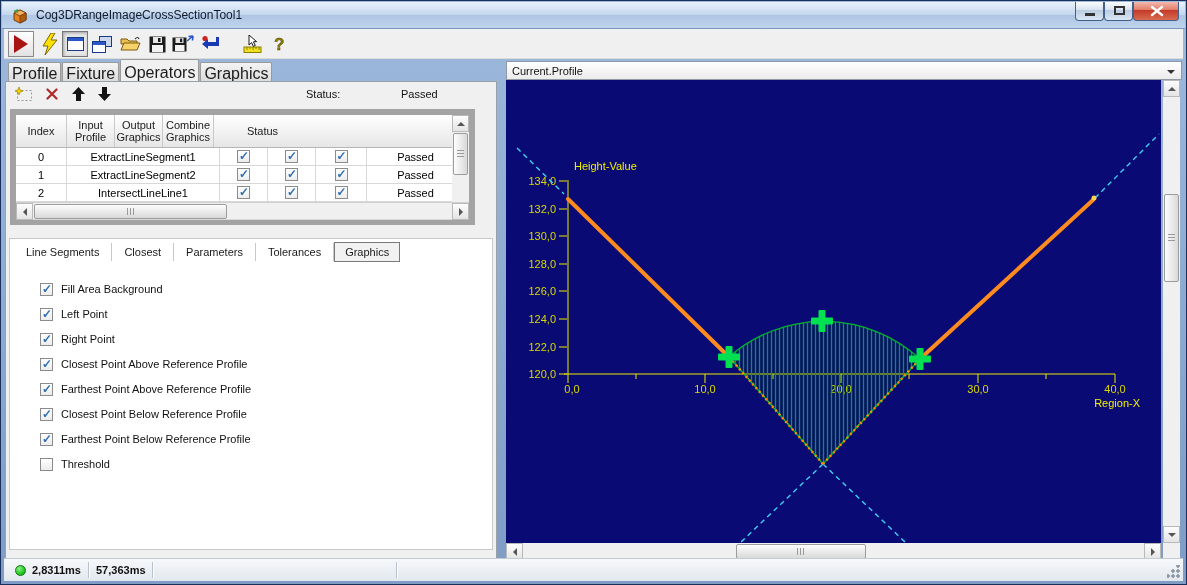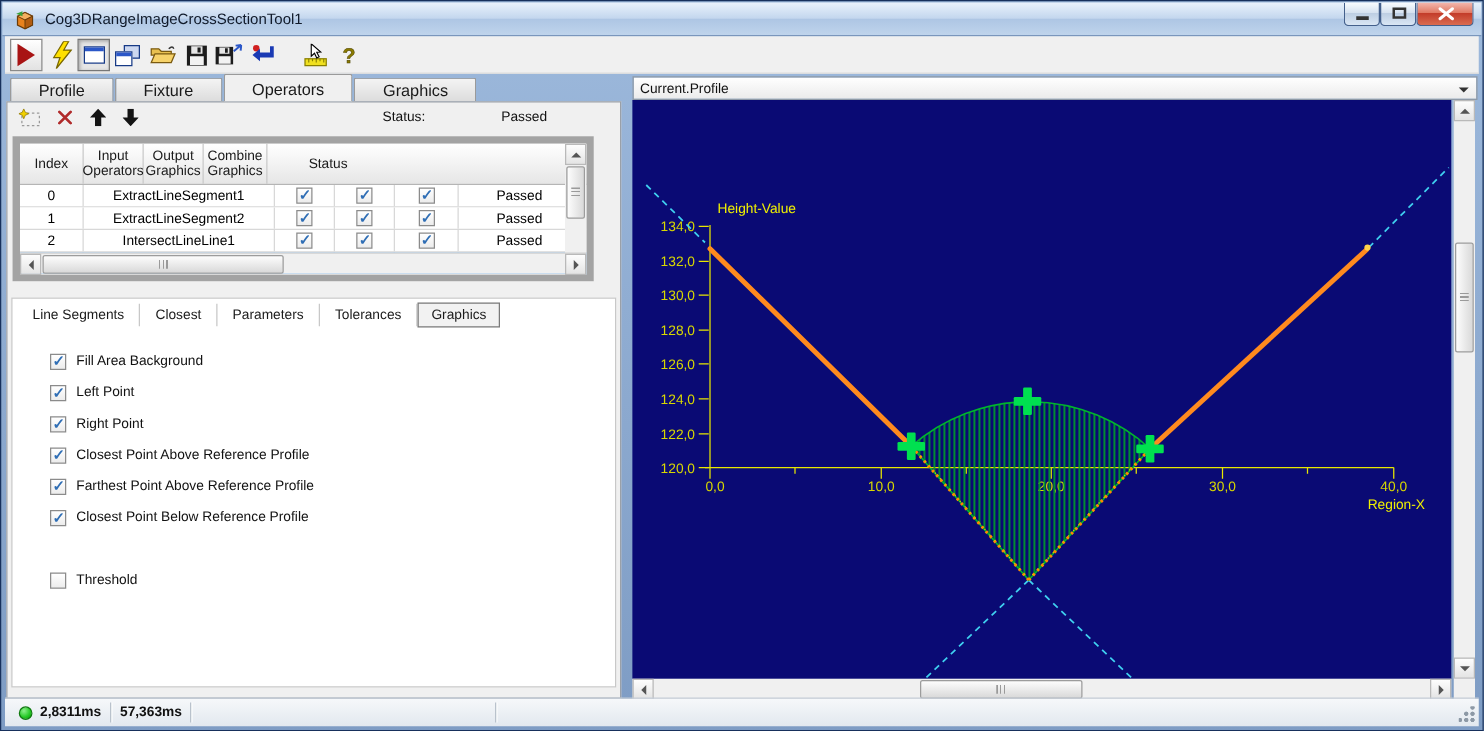--- a/index.html
+++ b/index.html
@@ -29,21 +29,21 @@
   .run-tri { width:0; height:0; border-left:14px solid #a81414; border-top:9px solid transparent; border-bottom:9px solid transparent; }
   .miniwin { width:17px; height:14px; border:1px solid #173a86; background:#fff; position:relative; }
   .miniwin::before { content:""; position:absolute; left:0; top:0; right:0; height:3px; background:#2b57c8; }
   .miniwin2 { position:relative; width:20px; height:17px; }
   .miniwin2 .b { position:absolute; right:0; top:0; width:13px; height:11px; border:1px solid #173a86; background:#cdd8f0; }
   .miniwin2 .f { position:absolute; left:0; bottom:0; width:14px; height:12px; border:1px solid #173a86; background:#fff; }
   .miniwin2 .f::before { content:""; position:absolute; left:0; top:0; right:0; height:3px; background:#2b57c8; }
 
   
   .tabstrip { position:absolute; left:7px; top:60px; height:20px; display:flex; align-items:flex-end; }
-  .tab { height:19px; padding:2px 22px 0; font-size:13px; color:#1a1a1a; border:1px solid #9a9a9a; border-bottom:none;
+  .tab { height:19px; padding:2px 3px 0; font-size:16px; color:#1a1a1a; border:1px solid #9a9a9a; border-bottom:none;
     background:linear-gradient(#f4f4f4,#dcdcdc); border-radius:2px 2px 0 0; margin-right:1px; }
   .tab.active { height:22px; margin-top:-3px; background:#f0f0f0; position:relative; z-index:3; padding-top:4px; }
 
   
   .left-panel { position:absolute; left:4px; top:80px; width:492px; height:478px; background:#f0f0f0;
     border:1px solid #9aa0a8; }
   .op-toolbar { position:absolute; left:0; top:0; right:0; height:24px; }
   .mini { position:absolute; top:3px; width:20px; height:18px; display:flex; align-items:center; justify-content:center; }
   .status-label { position:absolute; left:300px; top:6px; font-size:11px; color:#111; }
   .status-value { position:absolute; left:395px; top:6px; font-size:11px; color:#111; }
@@ -237,21 +237,21 @@
           <path d="M6.5 14 L0 7 H4 V0 H9 V7 H13 Z" fill="#141414"></path>
         </svg>
       </div>
       <span class="status-label">Status:</span>
       <span class="status-value">Passed</span>
     </div>
 
     <div class="grid">
       <div class="grid-header">
         <div class="gh c-index">Index</div>
-        <div class="gh c-chk">Input Operators</div>
+        <div class="gh c-chk">Input Profile</div>
         <div class="gh c-chk">Output Graphics</div>
         <div class="gh c-comb">Combine Graphics</div>
         <div class="gh c-status" style="border-right:none">Status</div>
       </div>
 
       <div class="grid-row">
         <div class="gc c-index">0</div>
         <div class="gc c-name">ExtractLineSegment1</div>
         <div class="gc c-chk">
             <span class="checkbox checked"></span>
@@ -345,20 +345,24 @@
         <span class="checkbox checked"></span>
         <span class="opt-label">Closest Point Above Reference Profile</span>
       </div>
       <div class="opt-row" style="top:142px">
         <span class="checkbox checked"></span>
         <span class="opt-label">Farthest Point Above Reference Profile</span>
       </div>
       <div class="opt-row" style="top:167px">
         <span class="checkbox checked"></span>
         <span class="opt-label">Closest Point Below Reference Profile</span>
+      </div>
+      <div class="opt-row" style="top:192px">
+        <span class="checkbox checked"></span>
+        <span class="opt-label">Farthest Point Below Reference Profile</span>
       </div>
       <div class="opt-row" style="top:217px">
         <span class="checkbox"></span>
         <span class="opt-label">Threshold</span>
       </div>
     </div>
   </div>
 
   <div class="combo">
     <span class="combo-text">Current.Profile</span>

